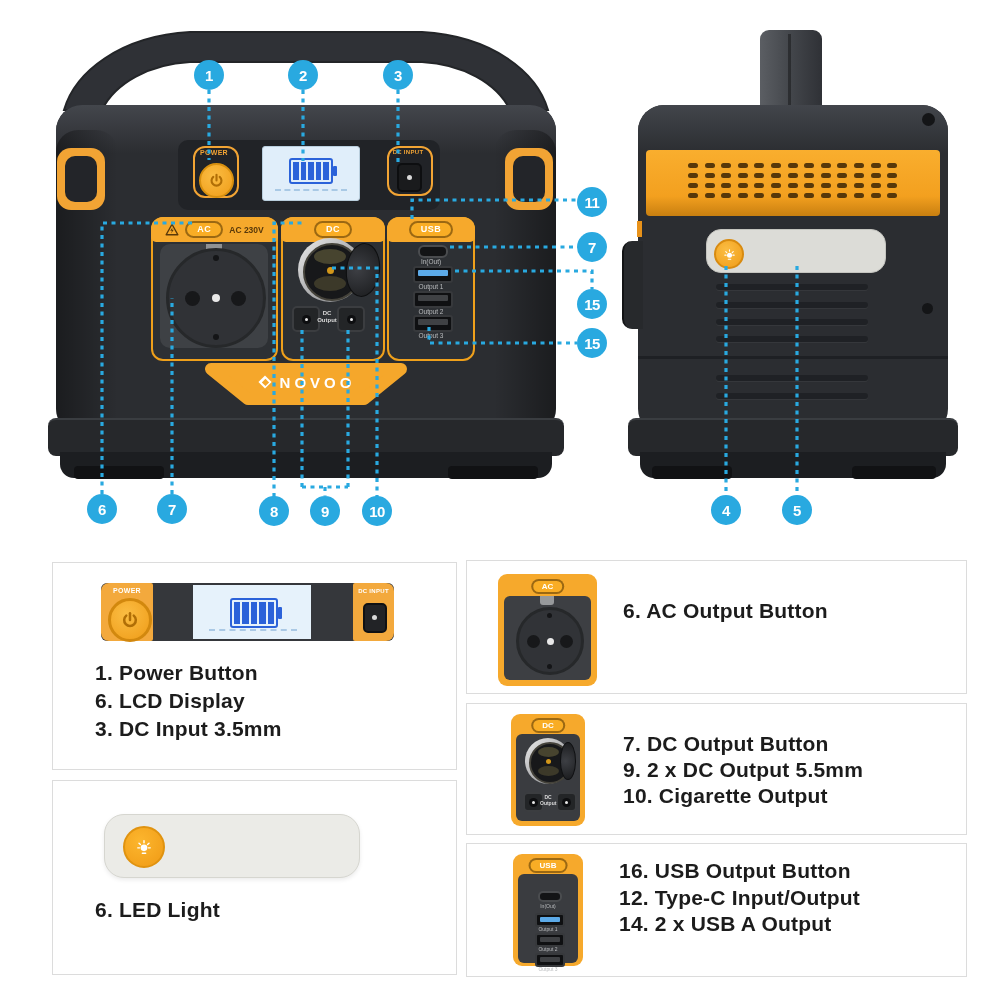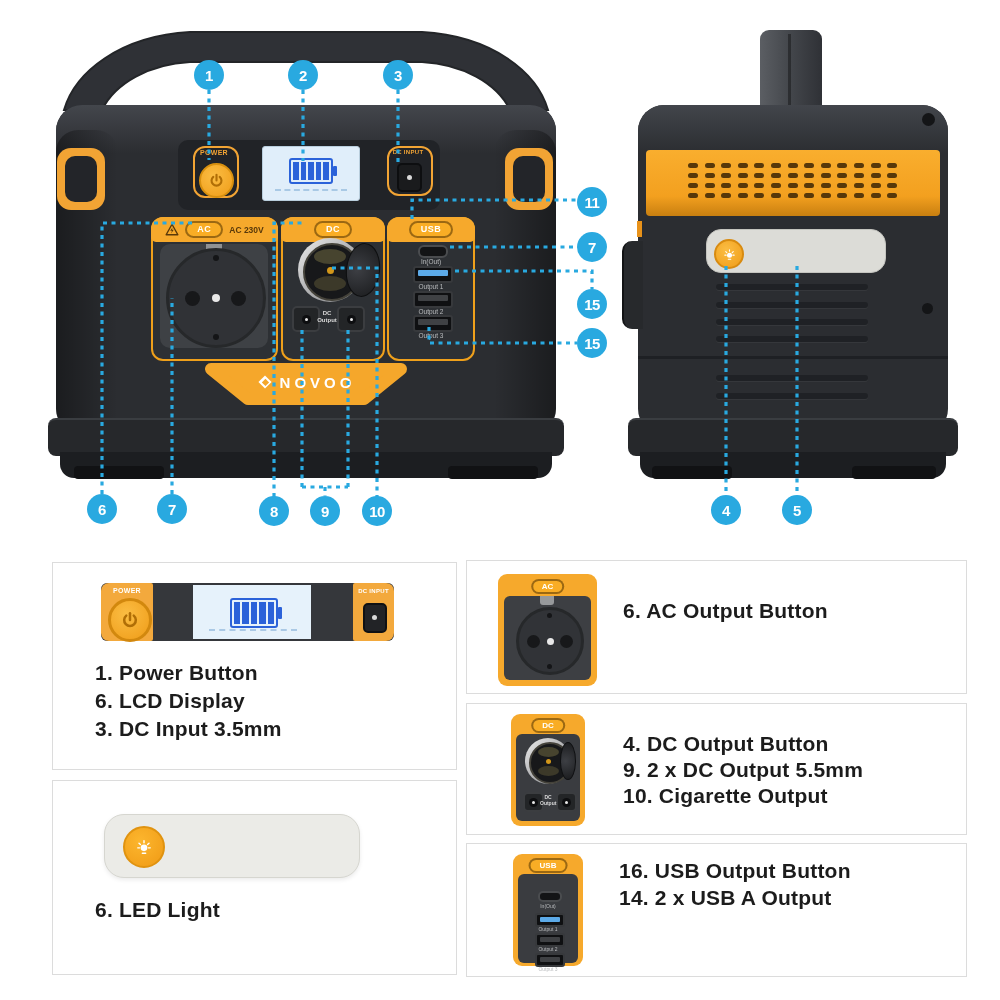--- a/index.html
+++ b/index.html
@@ -399,21 +399,21 @@
         <div class="jack" style="left:7px;top:58px;width:17px;height:16px;">
             <i></i>
           </div>
         <div class="jack" style="left:40px;top:58px;width:17px;height:16px;">
             <i></i>
           </div>
         <div class="abs" style="left:24px;top:60px;width:16px;font-size:5px;line-height:1.2;color:#d8d8d8;text-align:center;font-weight:bold;">DC Output</div>
       </div>
     </div>
     <div class="ltext" style="left:156px;top:27px;line-height:26px;">
-      <div>4. DC Output Button</div>
+      <div>7. DC Output Button</div>
       <div>9. 2 x DC Output 5.5mm</div>
       <div>10. Cigarette Output</div>
     </div>
   </div>
 
   <div class="lbox" style="left:466px;top:843px;width:499px;height:132px;">
     <div class="minicard" style="left:46px;top:10px;width:70px;height:112px;">
       <span class="mini-pill" style="top:4px;">USB</span>
       <div class="miniplate" style="left:5px;top:20px;width:60px;height:89px;background:#3a3c40;">
         <div class="abs" style="left:20px;top:17px;width:20px;height:7px;background:#131416;border:2px solid #4a4c4f;border-radius:5px;"></div>
@@ -427,17 +427,18 @@
           </div>
         <div class="portlabel" style="left:30px;top:72px;font-size:5px;">Output 2</div>
         <div class="usb-outer" style="left:17px;top:79px;width:26px;height:10px;">
             <div class="usb-tongue" style="background:#3f4144;"></div>
           </div>
         <div class="portlabel" style="left:30px;top:92px;font-size:5px;">Output 3</div>
       </div>
     </div>
     <div class="ltext" style="left:152px;top:14px;line-height:26.5px;">
       <div>16. USB Output Button</div>
+      <div>12. Type-C Input/Output</div>
       <div>14. 2 x USB A Output</div>
     </div>
   </div>
 
 </div>
 
 </body></html>

